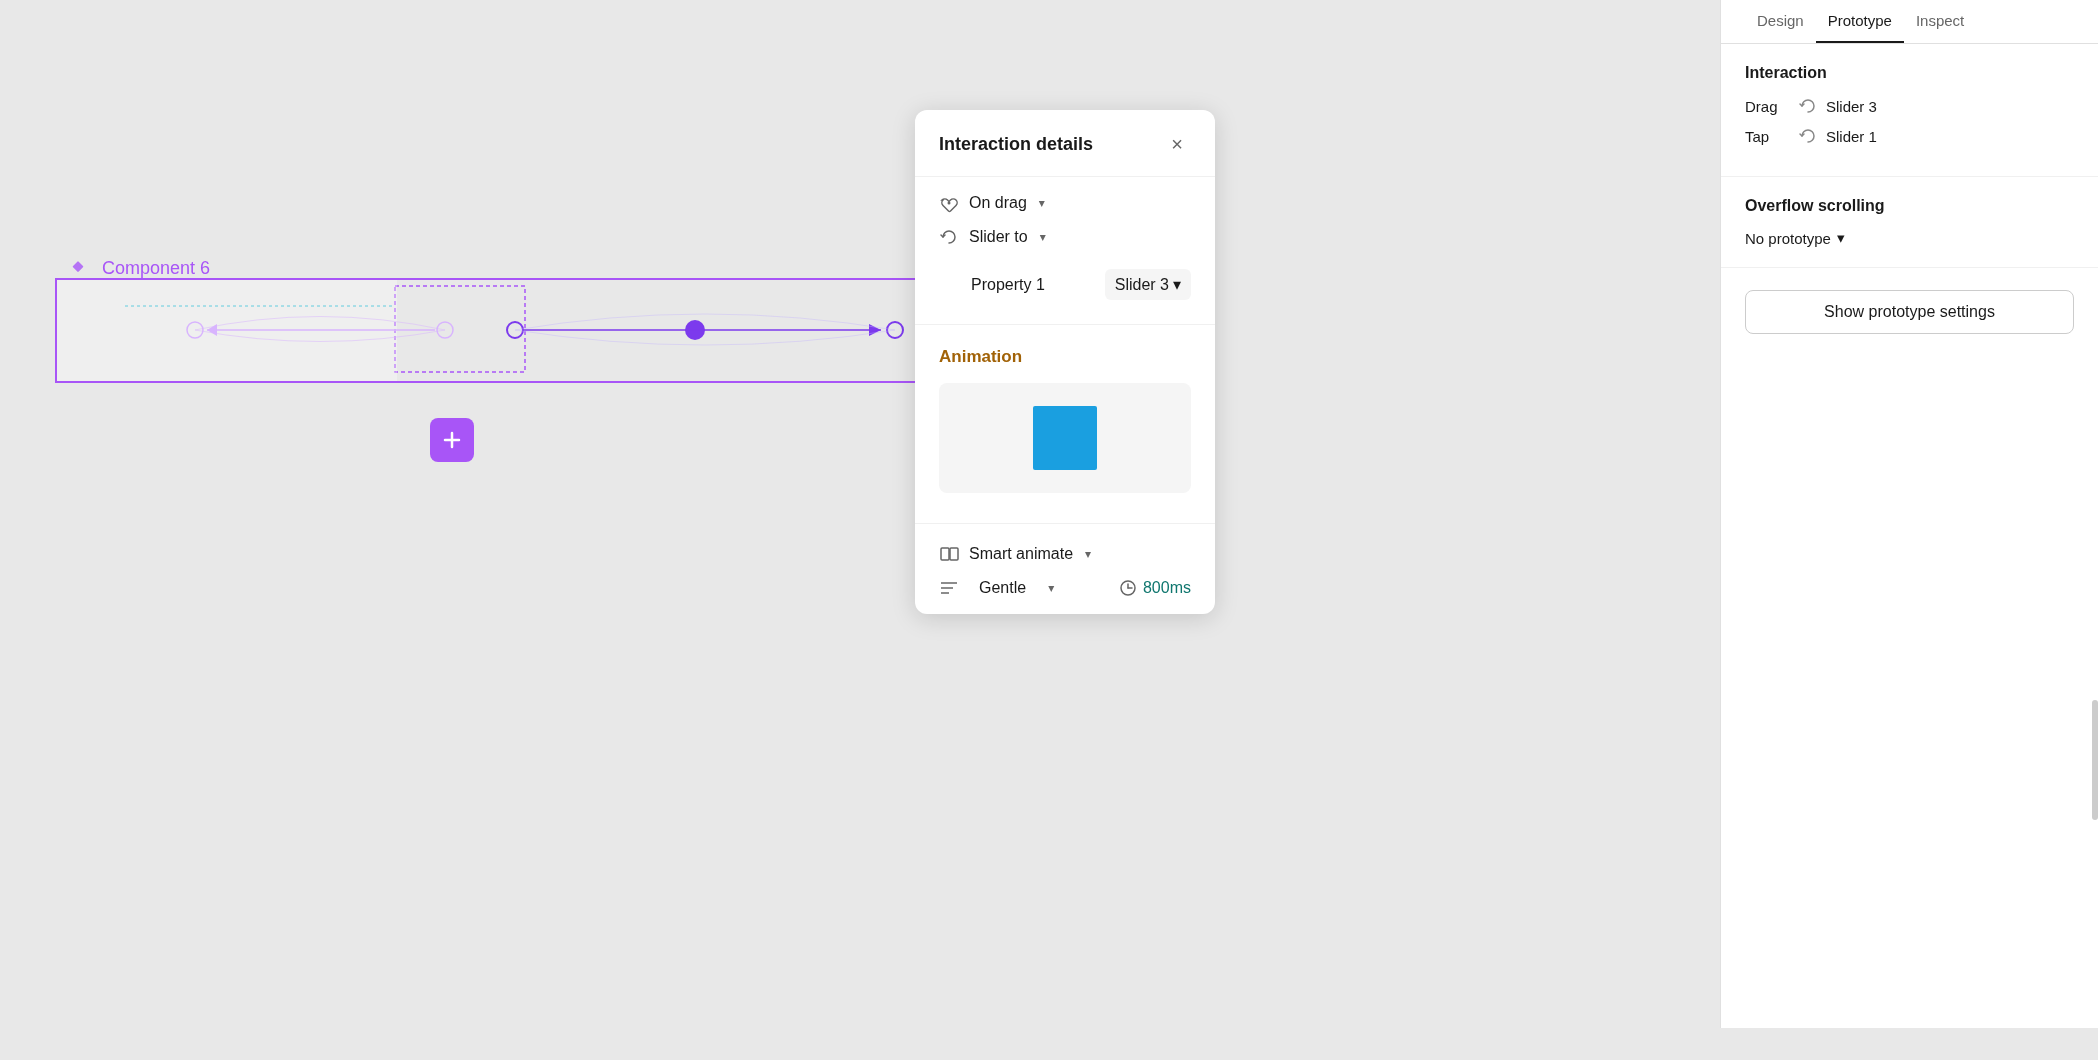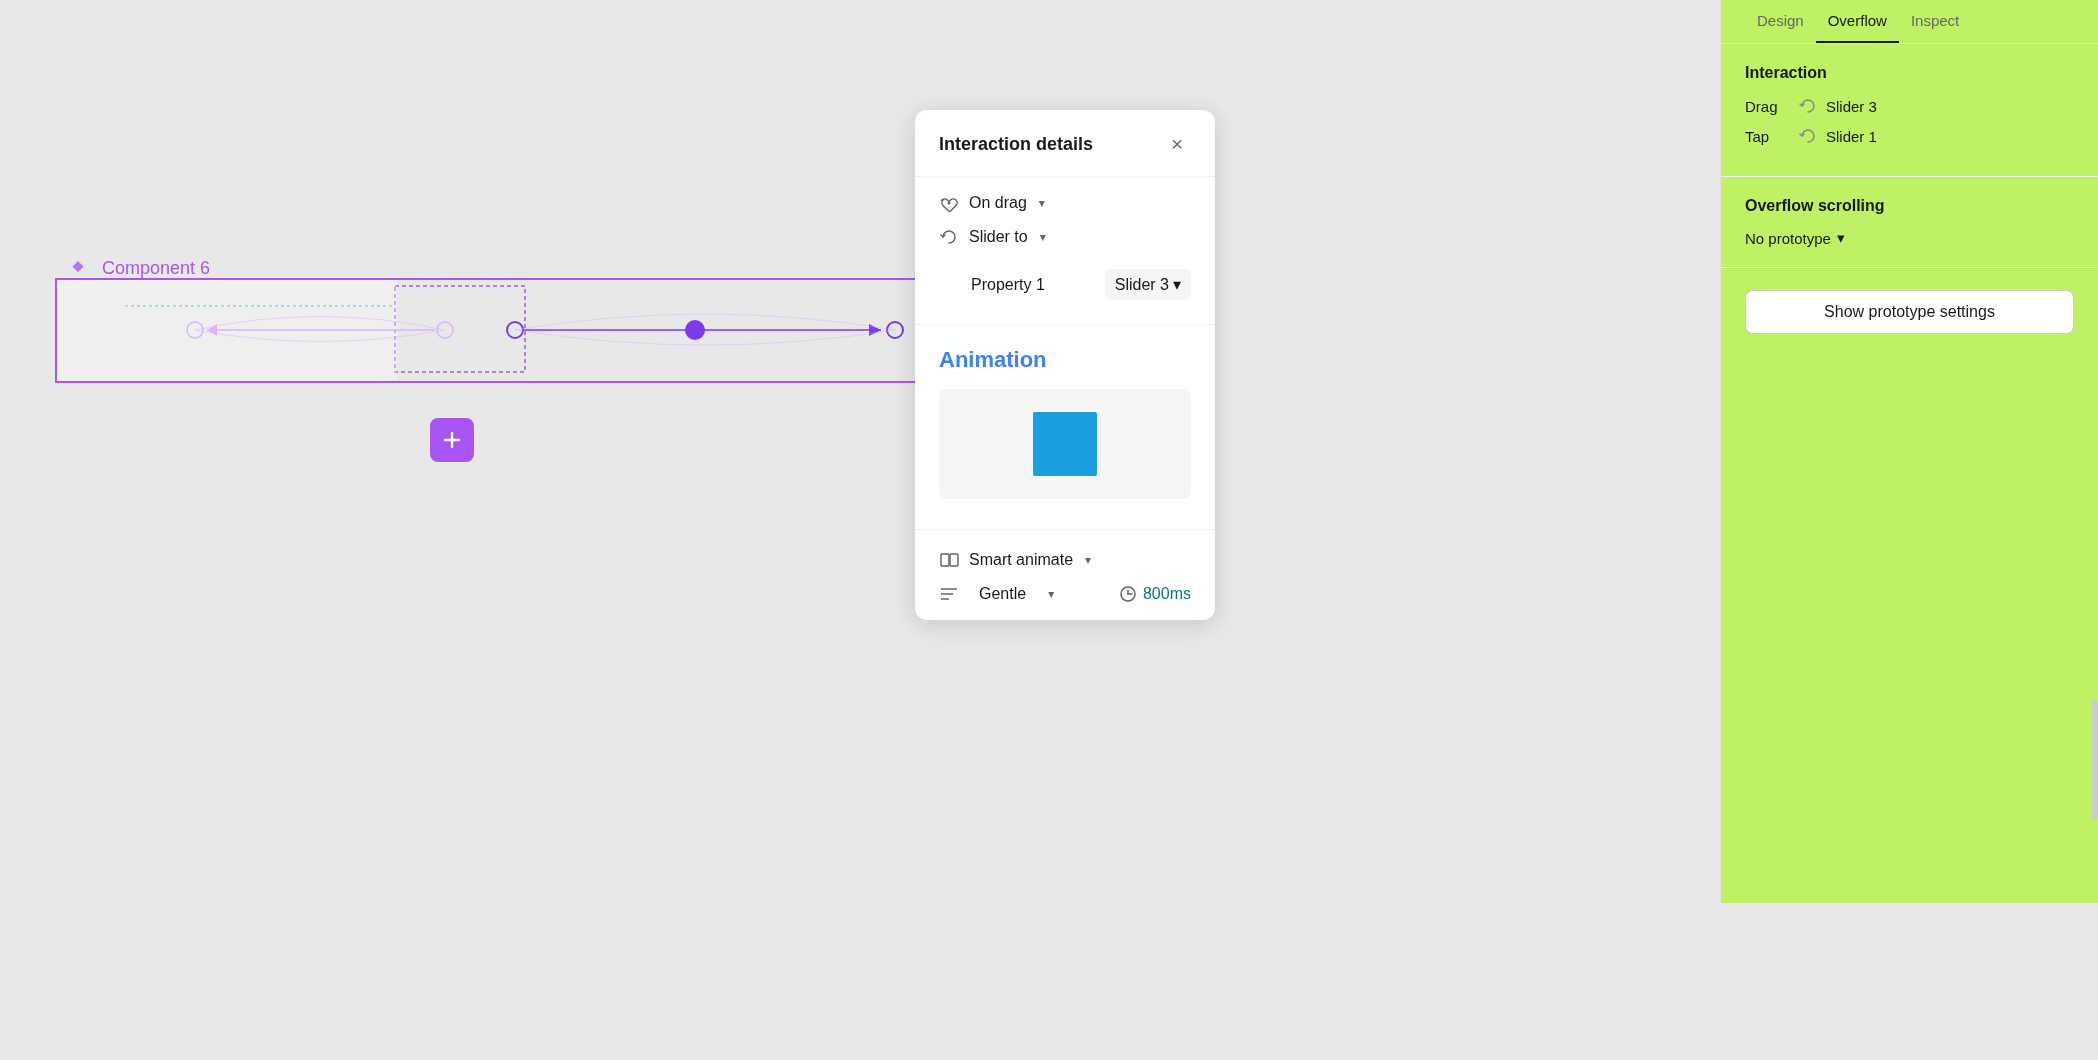--- a/index.html
+++ b/index.html
@@ -147,23 +147,23 @@
       height: 1px;
       background: #f0f0f0;
       margin: 4px 0;
     }
 
     .animation-section {
       padding: 18px 24px 12px;
     }
 
     .animation-title {
-      font-size: 22px;
+      font-size: 17px;
       font-weight: 600;
-      color: #3b82f6;
+      color: #a16207;
       margin-bottom: 16px;
     }
 
     .animation-preview {
       display: flex;
       align-items: center;
       justify-content: center;
       height: 110px;
       background: #f5f5f5;
       border-radius: 8px;
@@ -220,22 +220,22 @@
       margin-left: auto;
       color: #0f766e;
       font-size: 16px;
     }
 
     
     .right-panel {
       position: absolute;
       top: 0; right: 0;
       width: 378px;
-      height: 903px;
-      background: #bef264;
+      height: 1028px;
+      background: #ffffff;
       border-left: 1px solid #e0e0e0;
     }
 
     .right-panel-tabs {
       display: flex;
       align-items: center;
       border-bottom: 1px solid #e0e0e0;
       padding: 0 24px;
       height: 44px;
     }
@@ -468,21 +468,21 @@
 
 </div>
 
 <div class="right-panel">
 
   <div class="right-panel-tabs">
     <div class="tab">
       <span>Design</span>
     </div>
     <div class="tab active">
-      <span>Overflow</span>
+      <span>Prototype</span>
     </div>
     <div class="tab">
       <span>Inspect</span>
     </div>
   </div>
 
   <div class="right-section">
     <div class="section-title">Interaction</div>
 
     <div class="interaction-item">

